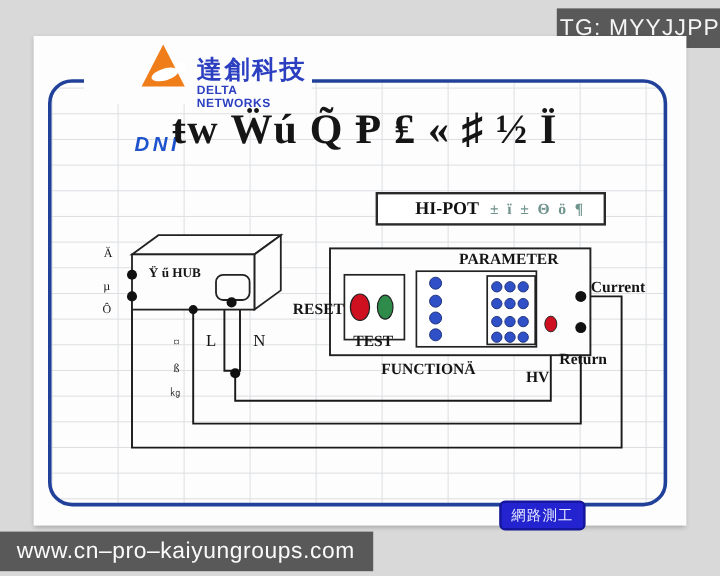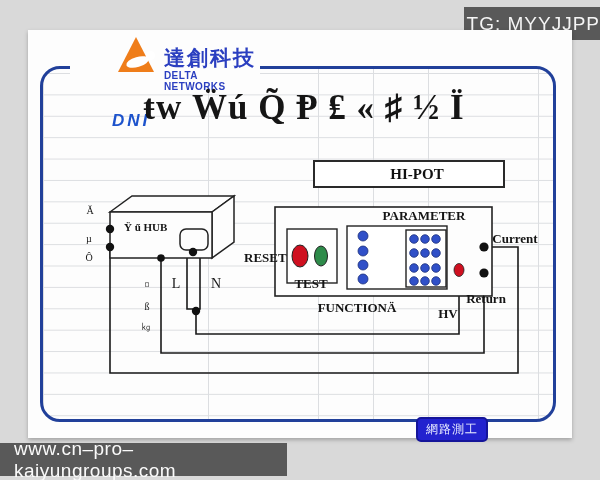--- a/index.html
+++ b/index.html
@@ -35,21 +35,21 @@
   .hipot{left:285px;top:130px;width:172px;height:24px;background:#fff;border:2px solid #2a2a2a;
          display:flex;align-items:center;justify-content:center;gap:9px;padding-left:16px;}
   .hipot-label{font-family:"Liberation Serif",serif;font-weight:bold;font-size:15px;color:#111;}
   .hipot-garbled{font-family:"Liberation Serif",serif;font-size:13px;font-weight:bold;
                  color:#6f938d;letter-spacing:2px;}
   
   .badge{left:388px;top:387px;width:68px;height:21px;background:#2323cf;border:2px solid #15159a;
          border-radius:5px;color:#e8ebff;font-size:12px;display:flex;align-items:center;
          justify-content:center;letter-spacing:1px;}
   
-  .url-bar{left:0;top:443px;width:287px;height:33px;background:#595959;color:#fafafa;
+  .url-bar{left:0;top:443px;width:311px;height:33px;background:#595959;color:#fafafa;
            font-size:19px;display:flex;align-items:center;padding-left:14px;
            box-sizing:border-box;letter-spacing:0.5px;}
   svg text{font-family:"Liberation Serif",serif;fill:#151515;}
   .svg-layer{left:0;top:0;}
 </style>
 </head>
 <body>
 
 <div class="abs tg-box">
   <span>TG: MYYJJPP</span>
@@ -64,20 +64,21 @@
     <div class="abs swoosh-ball"></div>
     <div class="abs dni">DNI</div>
     <div class="abs cjk">達創科技</div>
     <div class="abs en">DELTA NETWORKS</div>
   </div>
 
   <div class="abs title">ŧw Ẅú Q̃ Ᵽ ₤ « ♯ ½ Ï</div>
 
   <div class="abs hipot">
     <span class="hipot-label">HI-POT</span>
+    <span class="hipot-garbled">± ï ± Θ ö ¶</span>
   </div>
 
   <div class="abs badge">
     <span>網路測工</span>
   </div>
 </div>
 
 <svg class="abs svg-layer" width="600" height="480" viewBox="0 0 600 480">
 
   <g fill="none" stroke="#1a1a1a" stroke-width="1.6">

